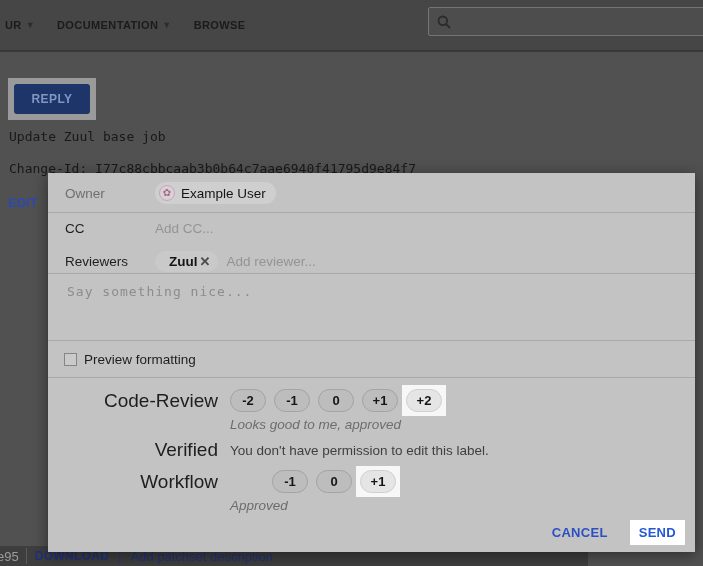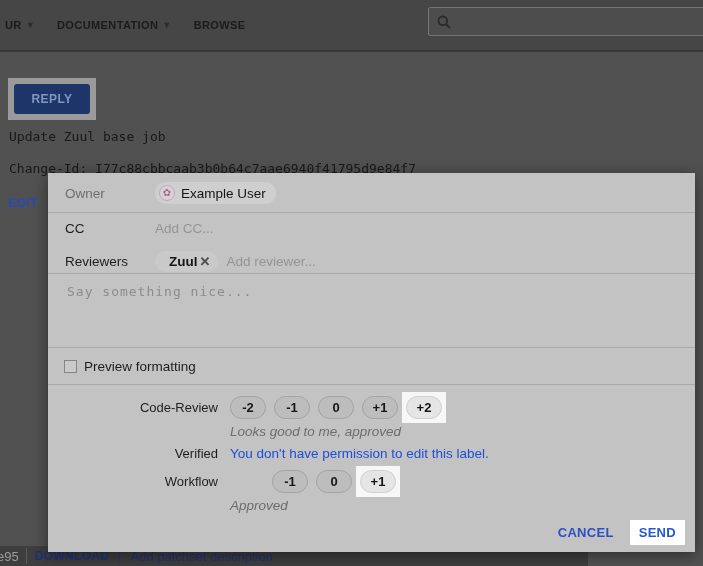--- a/index.html
+++ b/index.html
@@ -118,41 +118,41 @@
 
   .preview-row { padding:11px 17px 10px 16px; display:flex; align-items:center; }
   .checkbox {
     width:13px; height:13px; border:1px solid #858585; background:#cacaca;
     display:inline-block; margin-right:7px; cursor:pointer;
   }
   .preview-row label { font-size:13.5px; }
 
   .votes { border-top:1px solid #a9a9a9; padding-top:7px; }
   .vote-row { display:flex; align-items:center; }
-  .vote-lbl { width:170px; text-align:right; font-size:13px; flex-shrink:0; }
+  .vote-lbl { width:170px; text-align:right; font-size:19px; flex-shrink:0; }
   .vote-pills { display:flex; align-items:center; margin-left:8px; }
   .vote-pills.offset1 { margin-left:50px; }
   .vote-wrap { padding:4px; display:inline-flex; }
   .vote-wrap.sel { background:#f7f7f7; }
   .vote-pill {
     width:36px; height:23px; border:1px solid #a3a3a3; border-radius:12px;
     background:#bdbdbd; font-size:13px; font-weight:bold; color:#161616;
     display:inline-flex; align-items:center; justify-content:center; cursor:pointer;
   }
   .vote-wrap.sel .vote-pill { background:#e5e5e5; border-color:#cfcfcf; }
   .vote-desc {
     margin-left:182px; font-style:italic; color:#6d6d6d; font-size:13.5px;
     margin-top:1px; margin-bottom:7px;
   }
-  .perm-msg { margin-left:12px; color:#1d4ed8; font-size:13.5px; }
+  .perm-msg { margin-left:12px; color:#404040; font-size:13.5px; }
   .row-verified { margin:4px 0 5px 0; }
 
   .dlg-footer {
     margin-top:auto; display:flex; align-items:center; justify-content:flex-end;
-    padding:0 10px 7px 0; gap:16px;
+    padding:0 10px 7px 0; gap:22px;
   }
   .cancel-btn {
     background:transparent; border:none; color:#2b50c4; font-weight:bold;
     font-size:13px; letter-spacing:.3px; cursor:pointer;
     font-family:"Liberation Sans", sans-serif;
   }
   .send-btn {
     background:#ffffff; border:none; color:#2459d6; font-weight:bold;
     font-size:13px; letter-spacing:.3px; padding:5px 9px; cursor:pointer;
     font-family:"Liberation Sans", sans-serif;

